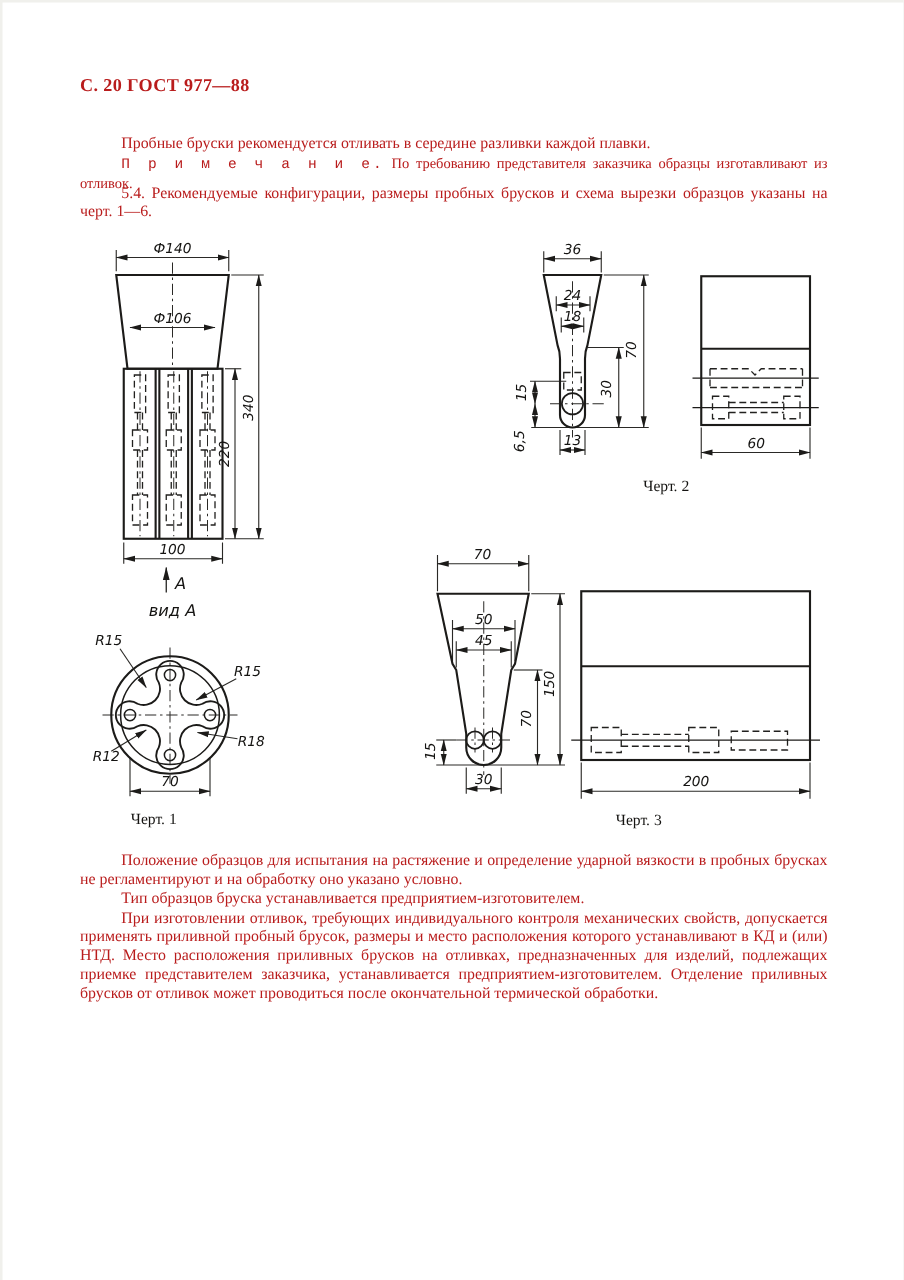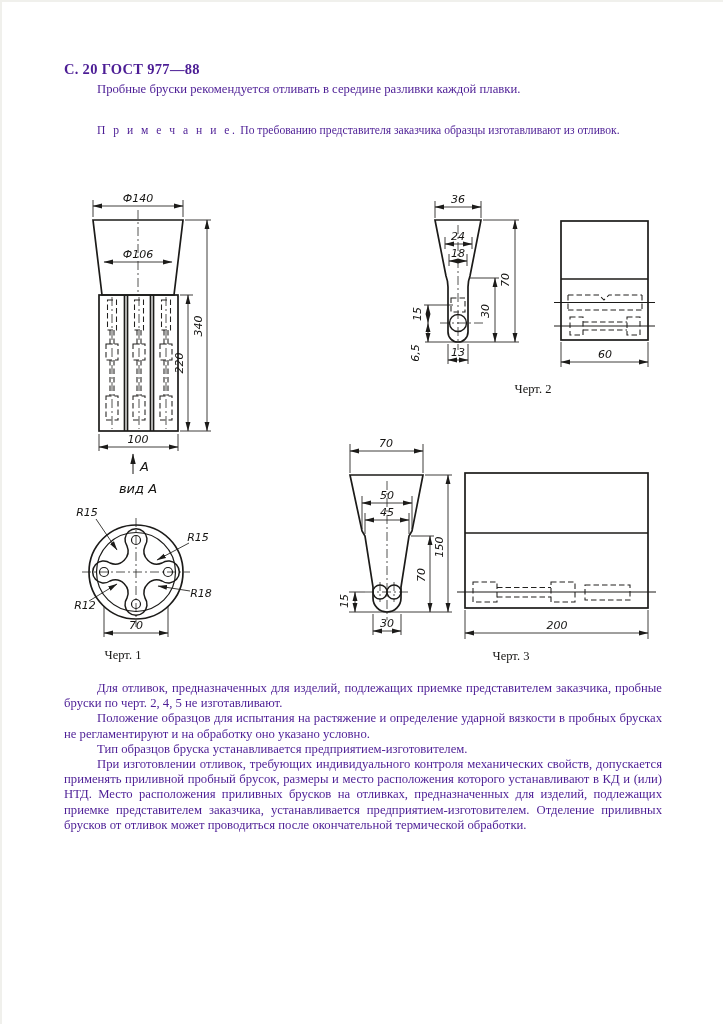--- a/index.html
+++ b/index.html
@@ -1,48 +1,49 @@
 <!DOCTYPE html>
 <html><head>
 <meta charset="utf-8">
 <style>
   html,body{margin:0;padding:0;background:#e9e9e6;}
   .page{
     position:relative;width:723px;height:1024px;margin:0 auto;
-    background:#ffffff;overflow:hidden;color:#4c1d95;
+    background:#ffffff;overflow:hidden;color:#b91c1c;
     font-family:"Liberation Serif",serif;
     box-shadow:inset 2px 2px 0 #f0f0ec;
   }
   .abs{position:absolute;}
   .header{left:64px;top:61px;font-size:14.5px;font-weight:bold;letter-spacing:.3px;}
   .textcol{left:64px;width:598px;text-align:justify;}
   .para{font-size:12.7px;line-height:15.2px;text-indent:33px;margin:0;}
   .note{font-size:11.6px;line-height:14.5px;text-indent:33px;margin:0;}
-  .note .nlabel{letter-spacing:2.5px;}
+  .note .nlabel{letter-spacing:2.5px;font-family:Liberation Mono, monospace;}
   .bodyblock{left:64px;top:681px;width:598px;}
   svg.fig{position:absolute;overflow:visible;}
   svg.fig .outline{fill:none;stroke:#1c1b19;stroke-width:1.7;}
   svg.fig .thin{fill:none;stroke:#1c1b19;stroke-width:1;}
   svg.fig .dimln{fill:none;stroke:#2a2926;stroke-width:.9;}
   svg.fig .cl{fill:none;stroke:#2a2926;stroke-width:.8;stroke-dasharray:9 3 2 3;}
   svg.fig .dsh{fill:none;stroke:#22211f;stroke-width:1.05;stroke-dasharray:5.5 3;}
   svg.fig text{fill:#151412;}
   svg.fig .dim{font-family:"DejaVu Sans",sans-serif;font-style:italic;font-size:11px;}
   svg.fig .dimbig{font-family:"DejaVu Sans",sans-serif;font-style:italic;font-size:13px;}
   svg.fig .cap{font-family:"Liberation Serif",serif;font-size:12.5px;font-style:normal;}
 </style>
 </head>
 <body>
 
 <div class="page">
 
   <div class="abs header">С. 20 ГОСТ 977—88</div>
 
-  <p class="abs textcol para" style="top:82px">Пробные бруски рекомендуется отливать в середине разливки каждой плавки.</p>
+  <p class="abs textcol para" style="top:107px">Пробные бруски рекомендуется отливать в середине разливки каждой плавки.</p>
   <p class="abs textcol note" style="top:124px"><span class="nlabel">П р и м е ч а н и е.</span><span> По требованию представителя заказчика образцы изготавливают из отливок.</span></p>
+  <p class="abs textcol para" style="top:147px">5.4. Рекомендуемые конфигурации, размеры пробных брусков и схема вырезки образцов указаны на черт. 1—6.</p>
 
   <svg class="fig" style="left:56px;top:190px" width="190" height="480" viewBox="0 0 190 480">
     <defs>
       <marker id="a1" markerWidth="11" markerHeight="8" refX="10" refY="4" orient="auto-start-reverse">
         <path d="M0,1.3 L10.5,4 L0,6.7 Z" fill="#1c1b19"></path>
       </marker>
     </defs>
 
     <g>
       <line class="cl" x1="82" y1="20" x2="82" y2="104"></line>
@@ -256,19 +257,18 @@
     <text class="dim" x="52" y="81" text-anchor="middle">45</text>
     <text class="dim" text-anchor="middle" transform="rotate(-90 108 112)" x="108" y="112">150</text>
     <text class="dim" text-anchor="middle" transform="rotate(-90 90 140)" x="90" y="140">70</text>
     <text class="dim" text-anchor="middle" transform="rotate(-90 13 166)" x="13" y="166">15</text>
     <text class="dim" x="52" y="192" text-anchor="middle">30</text>
     <text class="dim" x="222" y="194" text-anchor="middle">200</text>
     <text class="cap" x="176" y="225" text-anchor="middle">Черт. 3</text>
   </svg>
 
   <div class="abs textcol bodyblock">
-    <p class="para">Для отливок, предназначенных для изделий, подлежащих приемке представителем заказчика, пробные бруски по черт. 2, 4, 5 не изготавливают.</p>
     <p class="para">Положение образцов для испытания на растяжение и определение ударной вязкости в пробных брусках не регламентируют и на обработку оно указано условно.</p>
     <p class="para">Тип образцов бруска устанавливается предприятием-изготовителем.</p>
     <p class="para">При изготовлении отливок, требующих индивидуального контроля механических свойств, допускается применять приливной пробный брусок, размеры и место расположения которого устанавливают в КД и (или) НТД. Место расположения приливных брусков на отливках, предназначенных для изделий, подлежащих приемке представителем заказчика, устанавливается предприятием-изготовителем. Отделение приливных брусков от отливок может проводиться после окончательной термической обработки.</p>
   </div>
 
 </div>
 
 </body></html>

